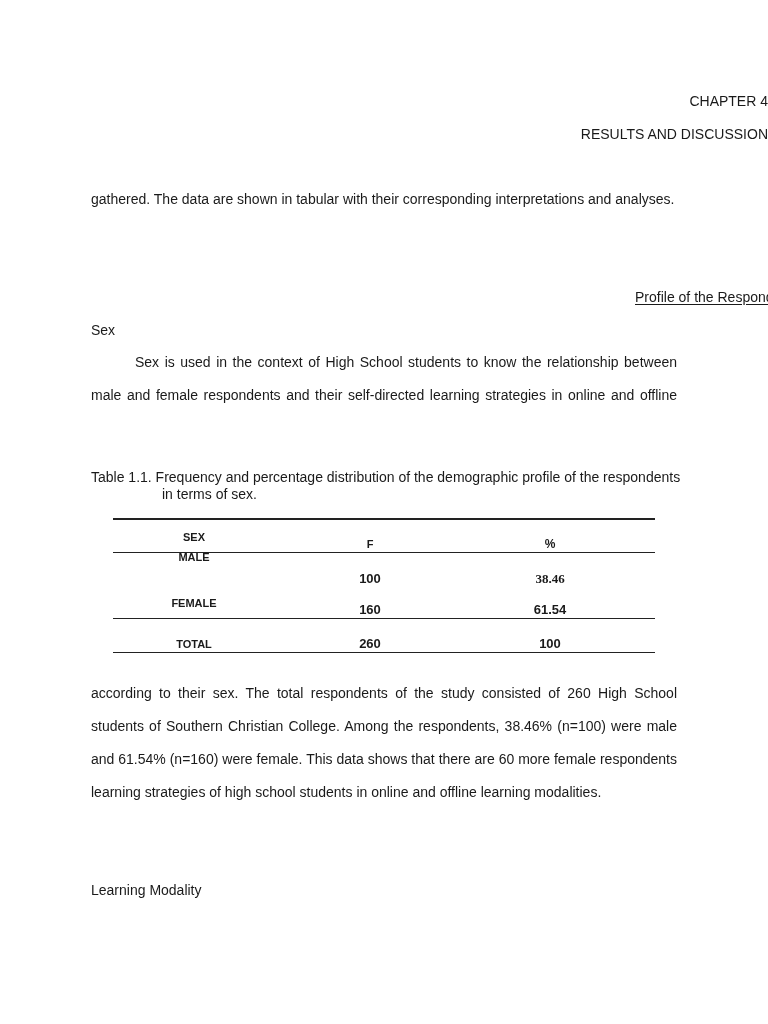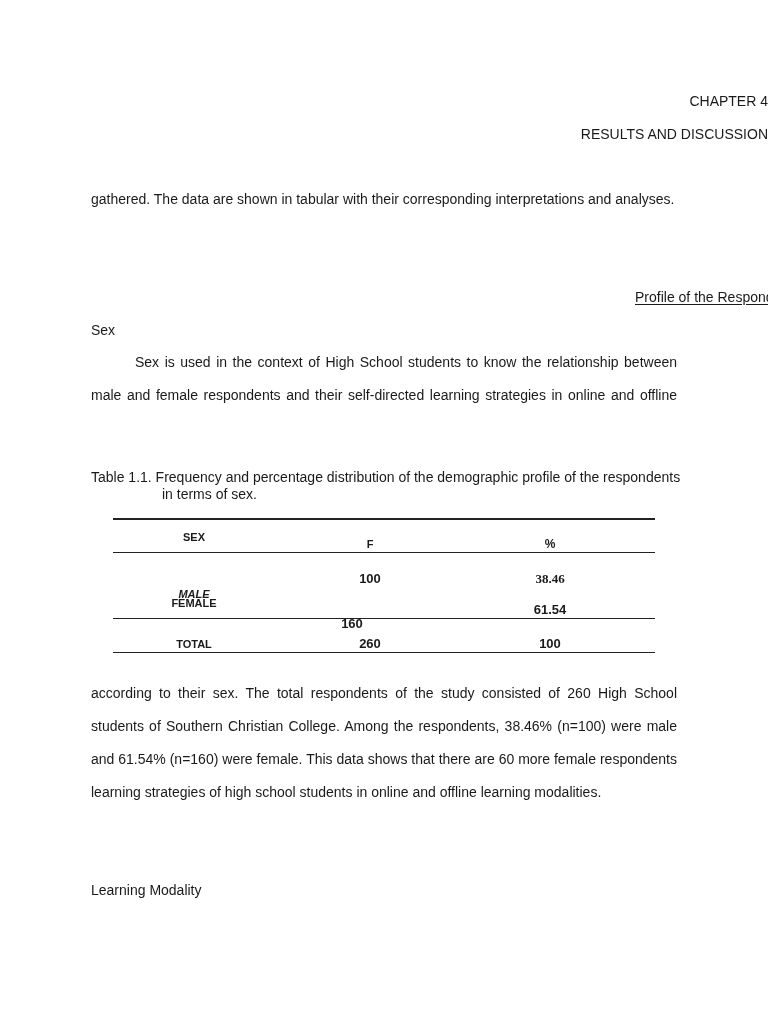--- a/index.html
+++ b/index.html
@@ -48,26 +48,26 @@
   <div>
     <div class="rule" style="top:518px; height:2px;"></div>
     <div class="rule" style="top:552px; height:1px;"></div>
     <div class="rule" style="top:618px; height:1px;"></div>
     <div class="rule" style="top:652px; height:1px;"></div>
 
     <div class="cell hdr" style="top:531px; left:154px; width:80px;">SEX</div>
     <div class="cell hdr" style="top:538px; left:330px; width:80px;">F</div>
     <div class="cell hdr" style="top:537px; left:510px; width:80px; font-size:12px;">%</div>
 
-    <div class="cell lbl" style="top:588px; left:154px; width:80px;font-style:italic;">MALE</div>
+    <div class="cell lbl" style="top:551px; left:154px; width:80px;">MALE</div>
     <div class="cell val" style="top:571px; left:330px; width:80px;">100</div>
     <div class="cell val" style="top:571px; left:510px; width:80px;font-family:Liberation Serif, serif;">38.46</div>
 
     <div class="cell lbl" style="top:597px; left:154px; width:80px;">FEMALE</div>
-    <div class="cell val" style="top:602px; left:312px; width:80px;margin-top:14px;">160</div>
+    <div class="cell val" style="top:602px; left:330px; width:80px;">160</div>
     <div class="cell val" style="top:602px; left:510px; width:80px;">61.54</div>
 
     <div class="cell lbl" style="top:638px; left:154px; width:80px;">TOTAL</div>
     <div class="cell val" style="top:636px; left:330px; width:80px;">260</div>
     <div class="cell val" style="top:636px; left:510px; width:80px;">100</div>
   </div>
 
   <div class="para" style="top:685px;">
     <span class="line">according to their sex. The total respondents of the study consisted of 260 High School</span>
     <span class="line">students of Southern Christian College. Among the respondents, 38.46% (n=100) were male</span>

